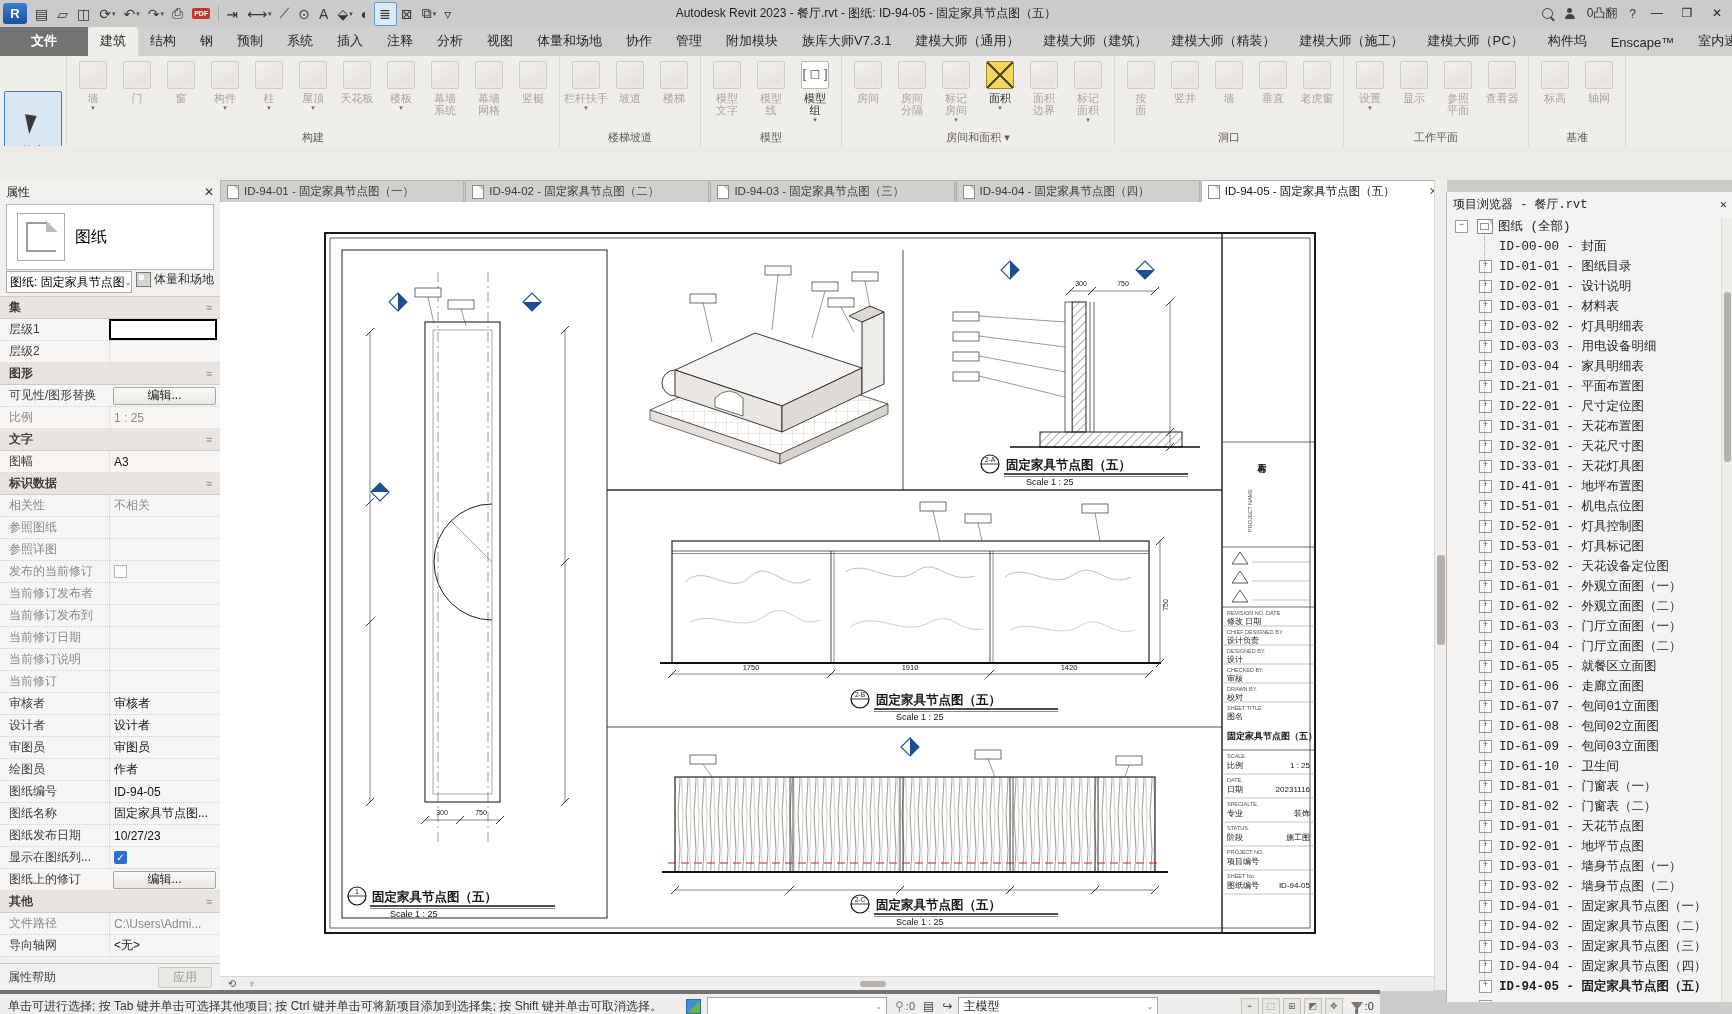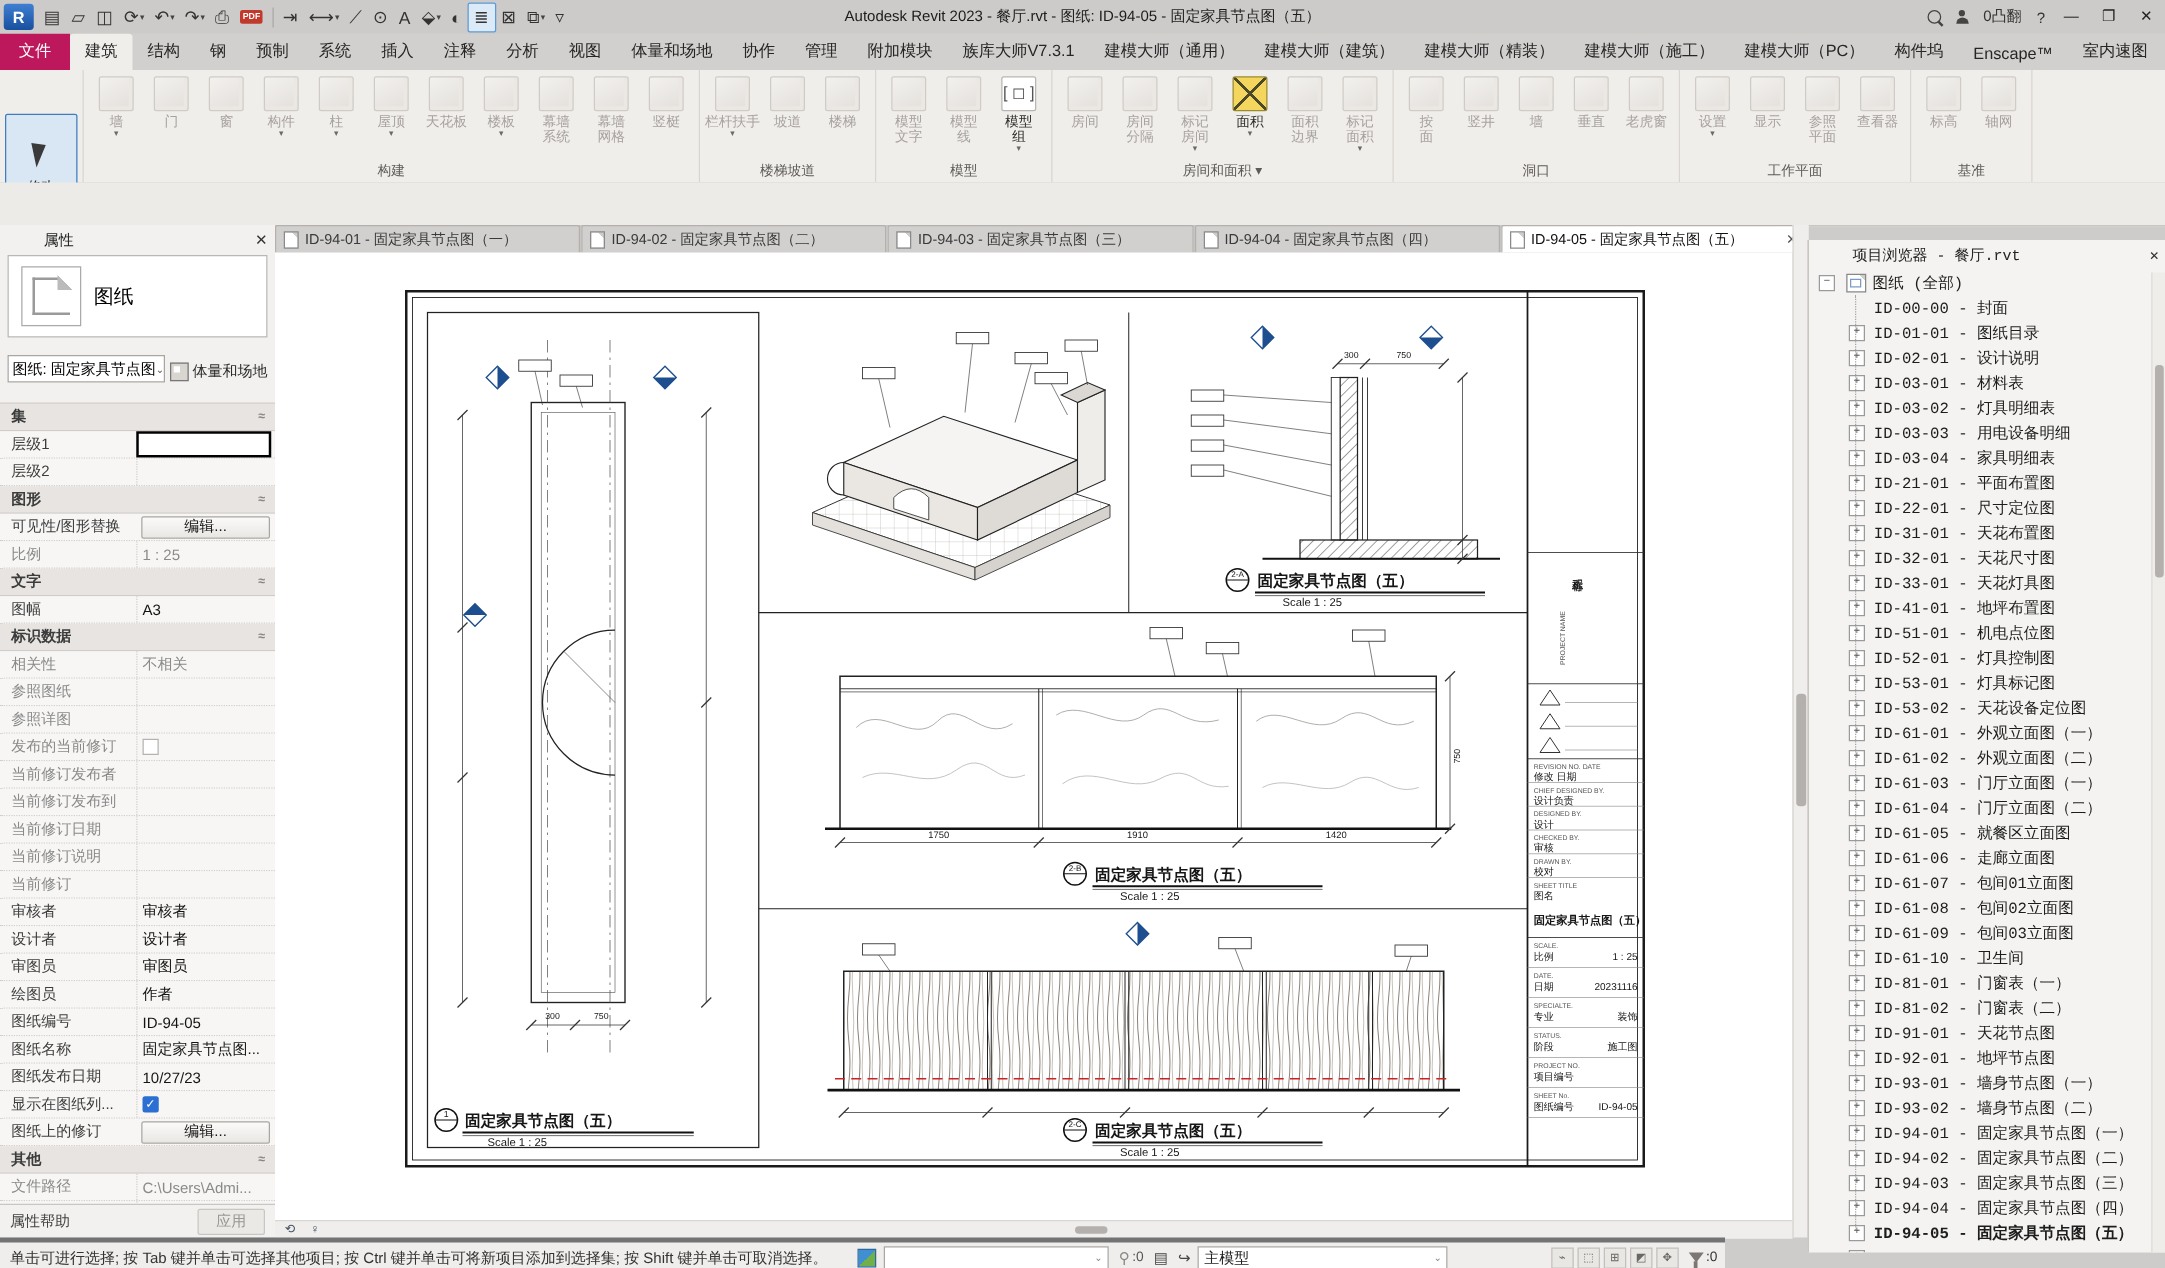--- a/index.html
+++ b/index.html
@@ -22,21 +22,21 @@
   .lens{width:9px;height:9px;border:1.5px solid #444;border-radius:50%;position:relative;}
   .lens::after{content:"";position:absolute;width:5px;height:1.5px;background:#444;transform:rotate(45deg);left:7px;top:9px;}
   .person{width:10px;height:10px;position:relative;}
   .person::before{content:"";position:absolute;width:5px;height:5px;border-radius:50%;background:#444;left:2.5px;top:-1px;}
   .person::after{content:"";position:absolute;width:10px;height:5px;border-radius:5px 5px 0 0;background:#444;top:5px;}
   .winbtn{width:30px;text-align:center;font-size:12px;color:#222;line-height:27px;}
   
   #ribbontabs{position:absolute;left:0;top:27px;width:1732px;height:29px;background:#D2D0CE;
     display:flex;align-items:flex-end;font-size:13px;color:#262626;}
   .rtab{padding:5px 12px 6px;cursor:default;white-space:nowrap;}
-  .rtab.file{background:#be185d;color:#fff;font-weight:normal;padding:5px 15px 6px;}
+  .rtab.file{background:#737373;color:#fff;font-weight:bold;padding:5px 31px 6px;}
   .rtab.active{background:#F0EEEB;border-radius:3px 3px 0 0;}
   
   #ribbon{position:absolute;left:0;top:56px;width:1732px;height:90px;background:#F0EEEB;border-bottom:1px solid #C6C3C0;display:flex;}
   .rpanel{display:flex;flex-direction:column;border-right:1px solid #D9D6D2;height:100%;}
   .rtools{flex:1;display:flex;align-items:flex-start;padding:3px 4px 0;}
   .plabel{height:17px;text-align:center;font-size:11px;color:#5d5a57;line-height:16px;white-space:nowrap;padding:0 6px;}
   .rbtn{width:44px;display:flex;flex-direction:column;align-items:center;font-size:11px;color:#2f2d2b;line-height:12px;padding-top:2px;cursor:default;}
   .rbtn .ricon{width:26px;height:26px;margin-bottom:3px;background:linear-gradient(150deg,#fdfdfc,#d8d5d1);
     border:1px solid #b9b6b2;border-radius:2px;box-shadow:inset -3px -3px 0 #e6e3df;}
   .rbtn.dis{color:#A6A29E;}
@@ -52,27 +52,27 @@
   .ricon[data-icon="model-group"]{background:#fff;box-shadow:none;position:relative;}
   .ricon[data-icon="model-group"]::before{content:"[ ◻ ]";position:absolute;inset:0;font-size:13px;line-height:24px;text-align:center;color:#555;}
   .rbtn.modify{width:56px;height:70px;background:#D9E7F5;border:1px solid #3F7CC0;border-radius:2px;justify-content:flex-end;padding-bottom:4px;color:#1c1c1c;margin-top:32px;}
   .rbtn.modify .ricon{background:none;border:none;box-shadow:none;position:relative;width:20px;height:30px;}
   .rbtn.modify .ricon::before{content:"";position:absolute;left:4px;top:2px;width:0;height:0;
     border-left:11px solid #3a3a3a;border-top:4px solid transparent;border-bottom:16px solid transparent;transform:rotate(-12deg);}
   
   #optionsbar{position:absolute;left:0;top:146px;width:1732px;height:34px;background:#EDEBE8;border-bottom:1px solid #C8C5C2;}
   
   #props{position:absolute;left:0;top:180px;width:220px;height:810px;background:#F2F1EF;border-right:1px solid #B9B6B3;display:flex;flex-direction:column;}
-  .palhead{height:24px;display:flex;align-items:center;padding:0 6px;font-size:12px;color:#222;margin-left:29px;}
+  .palhead{height:24px;display:flex;align-items:center;padding:0 6px;font-size:12px;color:#222;}
   .palhead .x{margin-left:auto;font-size:12px;color:#333;}
   #typesel{margin:0 6px;background:#fff;border:1px solid #B9B6B3;height:64px;display:flex;align-items:center;}
   #typeicon{width:46px;height:46px;margin:0 10px;border:1px solid #aaa;background:#fff;position:relative;}
   #typeicon::before{content:"";position:absolute;left:8px;top:8px;right:8px;bottom:8px;border:2px solid #9a9a9a;border-right:none;}
   #typeicon::after{content:"";position:absolute;right:6px;top:6px;width:12px;height:12px;background:linear-gradient(225deg,#fff 50%,#bbb 50%);}
-  #selrow{margin:14px 6px;display:flex;align-items:flex-end;height:22px;font-size:12px;}
+  #selrow{margin:1px 6px;display:flex;align-items:flex-start;height:22px;font-size:12px;}
   #typecombo{flex:1;background:#fff;border:1px solid #A9A6A2;height:20px;display:flex;align-items:center;padding:0 3px;overflow:hidden;white-space:nowrap;}
   #typecombo .car{margin-left:auto;font-size:8px;color:#555;}
   #edittype{display:flex;align-items:center;margin-left:4px;font-size:12px;color:#2c2c2c;}
   #edittype .ei{width:13px;height:13px;border:1px solid #777;margin-right:3px;background:
      linear-gradient(#fff,#fff) 2px 2px/5px 5px no-repeat, #d9d6d2;}
   #pgrid{flex:1;overflow:hidden;margin-top:2px;border-top:1px solid #CFCCC9;}
   .prow{display:flex;height:21px;border-bottom:1px dotted #D2CFCC;font-size:12px;align-items:center;background:#F7F6F5;}
   .prow .p-label{width:100px;padding-left:9px;color:#3c3c3c;white-space:nowrap;overflow:hidden;flex-shrink:0;}
   .prow .p-value{flex:1;align-self:stretch;display:flex;align-items:center;padding:0 4px;border-left:1px dotted #D2CFCC;color:#141414;white-space:nowrap;overflow:hidden;}
   .prow.sec{background:#E7E4E1;font-weight:bold;border-bottom:1px solid #CFCCC9;}

